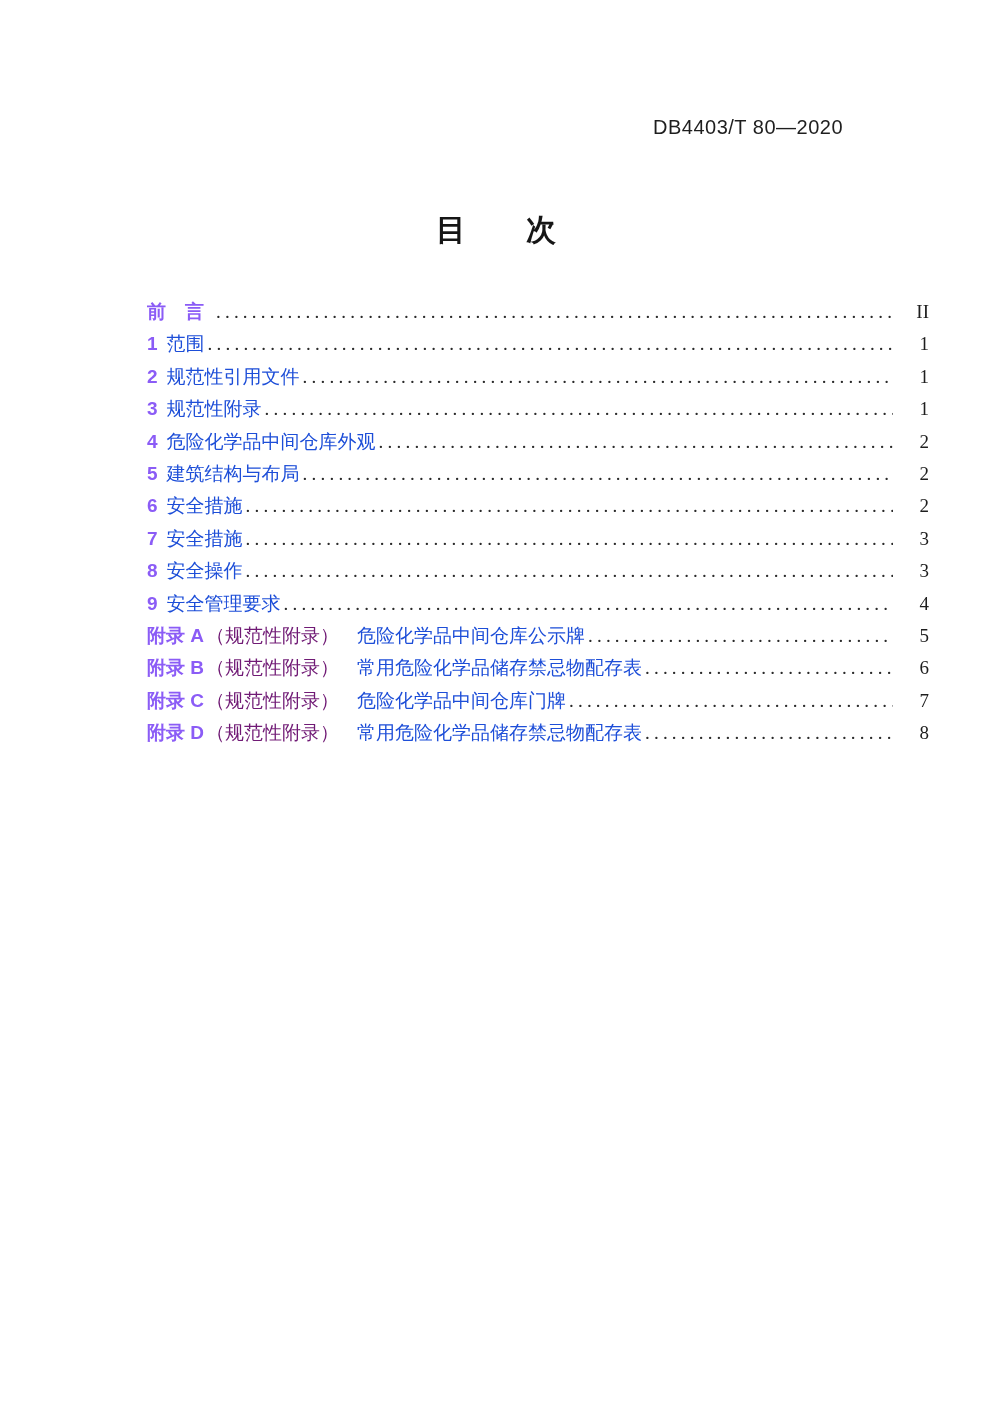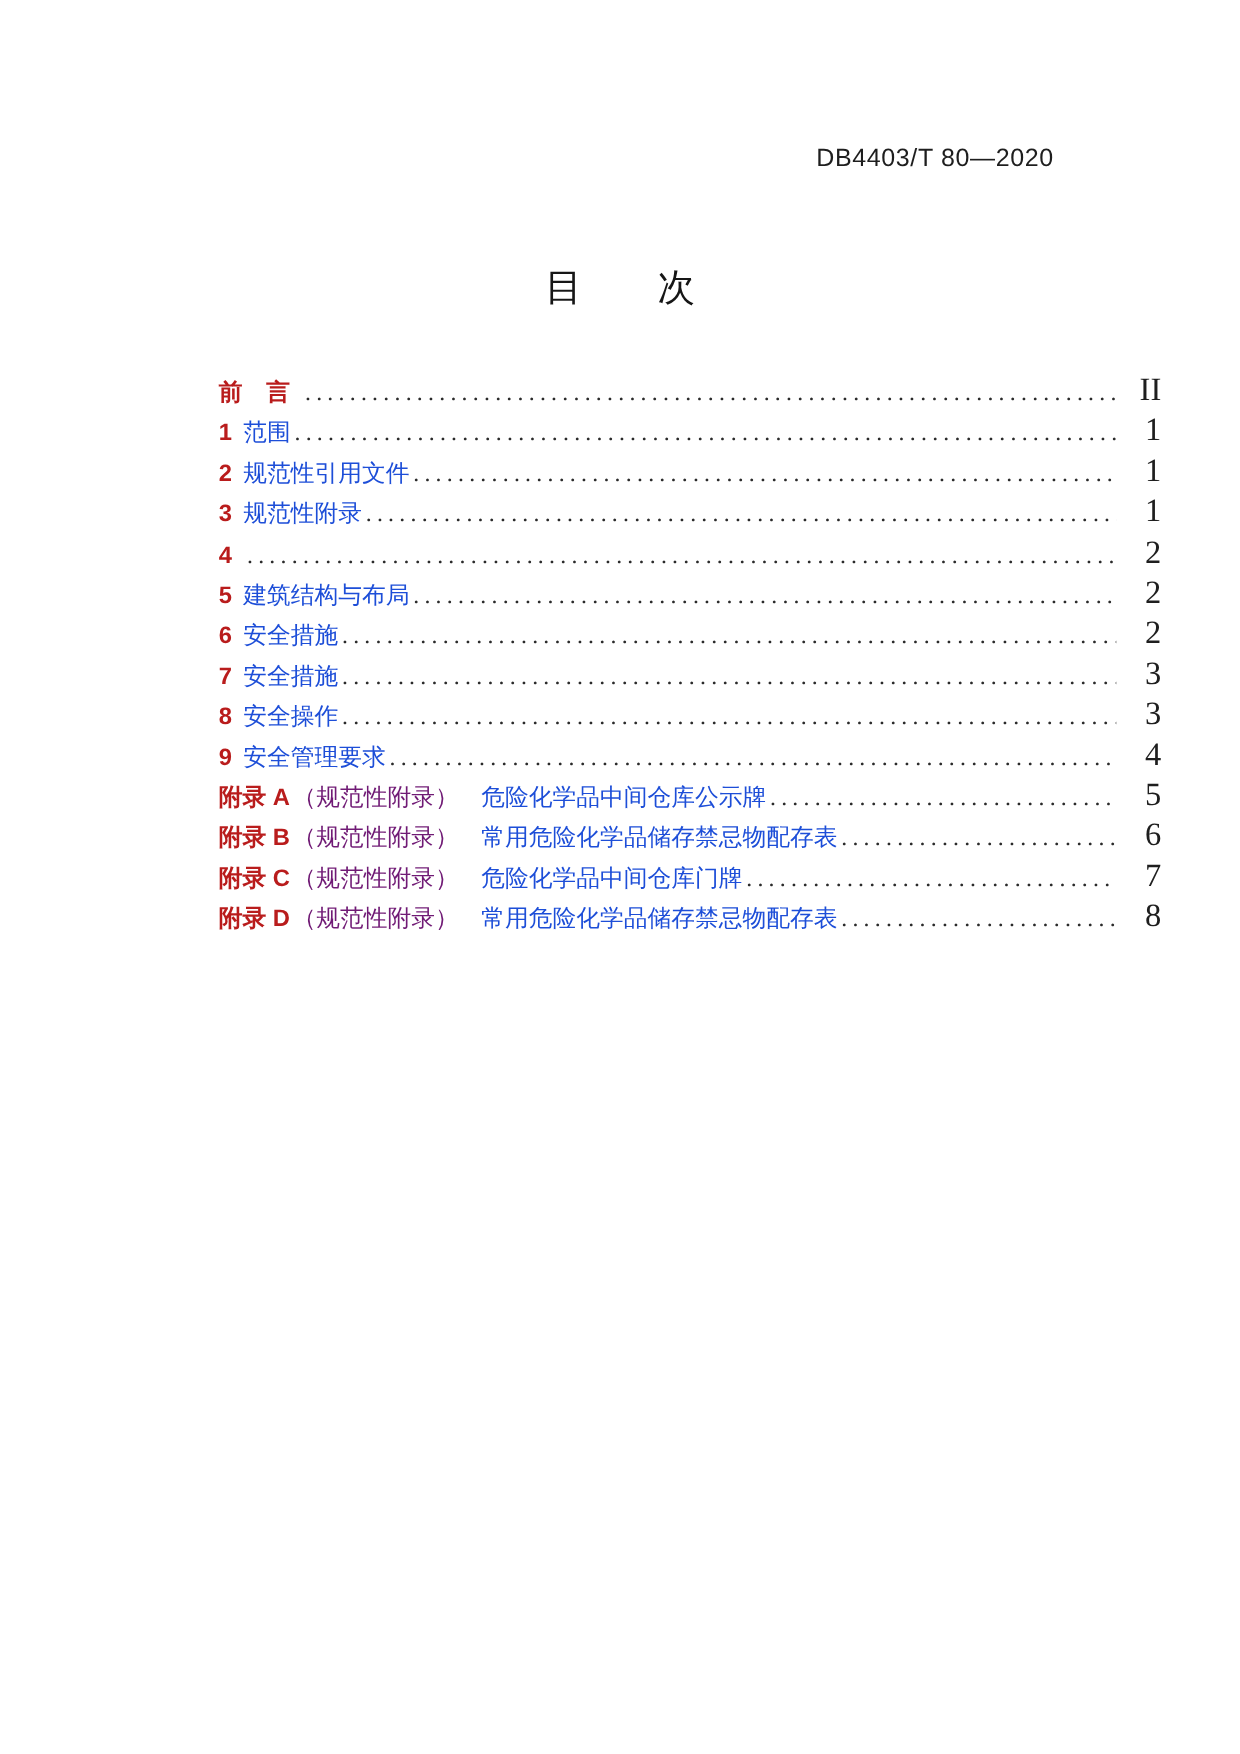--- a/index.html
+++ b/index.html
@@ -28,21 +28,21 @@
     color: #1e1e1e;
     white-space: nowrap;
   }
   .doc-title {
     position: absolute;
     top: 210px;
     left: 0;
     width: 992px;
     text-align: center;
     font-family: "Liberation Sans", "DejaVu Sans", sans-serif;
-    font-weight: normal;
+    font-weight: bold;
     font-size: 30px;
     color: #161616;
     white-space: pre;
   }
   .toc {
     position: absolute;
     top: 296px;
     left: 147px;
     width: 782px;
   }
@@ -50,24 +50,23 @@
     display: flex;
     align-items: baseline;
     height: 32.4px;
     line-height: 32.4px;
     font-size: 19px;
     white-space: nowrap;
   }
   .toc-prefix {
     font-family: "Liberation Sans", "DejaVu Sans", sans-serif;
     font-weight: bold;
-    color: #b91c1c;
+    color: #8b5cf6;
     margin-right: 9px;
     flex: 0 0 auto;
-    margin-left: 28px;
   }
   .toc-row.appendix .toc-prefix {
     margin-right: 2px;
   }
   .toc-sub {
     flex: 0 0 auto;
     color: #701a75;
   }
   .toc-title {
     flex: 0 0 auto;
@@ -86,21 +85,21 @@
   .toc-dots::before {
     content: "........................................................................................................................................................................................";
     letter-spacing: 4.2px;
     font-size: 19px;
   }
   .toc-page {
     flex: 0 0 auto;
     min-width: 28px;
     margin-left: 8px;
     text-align: right;
-    font-size: 26px;
+    font-size: 19px;
     color: #1e1e1e;
   }
   .doc-footer {
     position: absolute;
     top: 1283px;
     left: 812px;
     font-size: 19px;
     color: #1e1e1e;
   }
 </style>
@@ -137,20 +136,21 @@
       <div class="toc-row">
       <span class="toc-prefix">3</span>
 
       <span class="toc-title">规范性附录</span>
       <span class="toc-dots"></span>
       <span class="toc-page">1</span>
     </div>
       <div class="toc-row">
       <span class="toc-prefix">4</span>
 
+      <span class="toc-title">危险化学品中间仓库外观</span>
       <span class="toc-dots"></span>
       <span class="toc-page">2</span>
     </div>
       <div class="toc-row">
       <span class="toc-prefix">5</span>
 
       <span class="toc-title">建筑结构与布局</span>
       <span class="toc-dots"></span>
       <span class="toc-page">2</span>
     </div>

